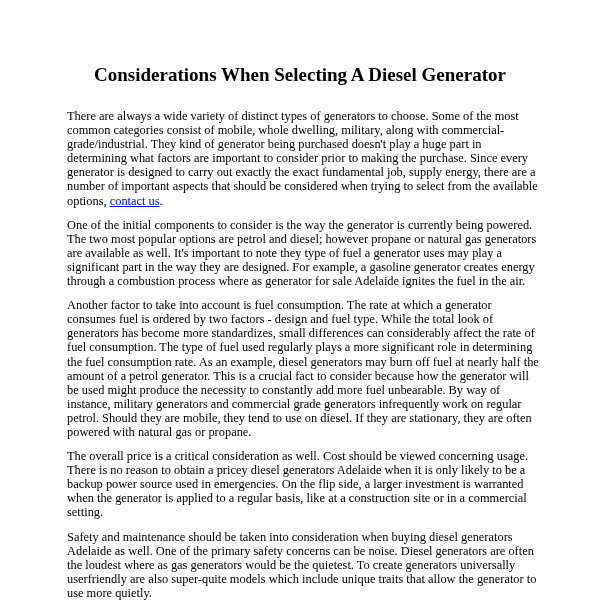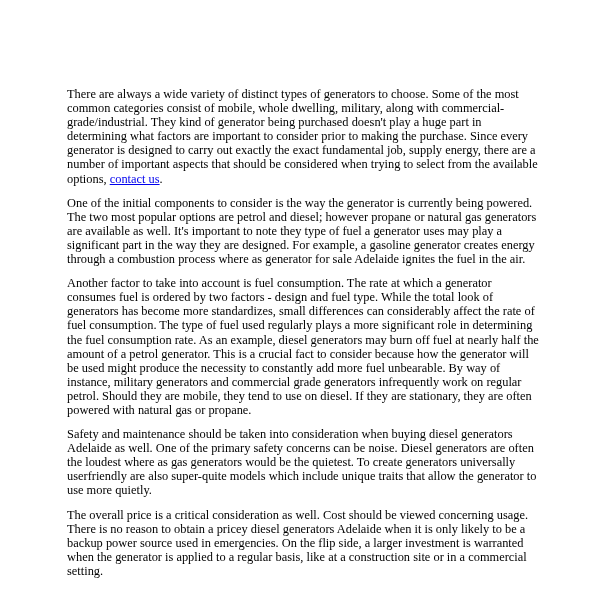--- a/index.html
+++ b/index.html
@@ -38,27 +38,28 @@
   a.text-link {
     color: #0000ee;
     text-decoration: underline;
     cursor: pointer;
   }
 </style>
 </head>
 <body>
 
 <div class="page">
+  <h1 class="doc-title">Considerations When Selecting A Diesel Generator</h1>
 
   <div class="doc-body">
     <p class="first-para">
       <span>There are always a wide variety of distinct types of generators to choose. Some of the most common categories consist of mobile, whole dwelling, military, along with commercial-grade/industrial. They kind of generator being purchased doesn't play a huge part in determining what factors are important to consider prior to making the purchase. Since every generator is designed to carry out exactly the exact fundamental job, supply energy, there are a number of important aspects that should be considered when trying to select from the available options, </span><a class="text-link">contact us</a><span>.</span>
     </p>
 
     <p>One of the initial components to consider is the way the generator is currently being powered. The two most popular options are petrol and diesel; however propane or natural gas generators are available as well. It's important to note they type of fuel a generator uses may play a significant part in the way they are designed. For example, a gasoline generator creates energy through a combustion process where as generator for sale Adelaide ignites the fuel in the air.</p>
 
     <p>Another factor to take into account is fuel consumption. The rate at which a generator consumes fuel is ordered by two factors - design and fuel type. While the total look of generators has become more standardizes, small differences can considerably affect the rate of fuel consumption. The type of fuel used regularly plays a more significant role in determining the fuel consumption rate. As an example, diesel generators may burn off fuel at nearly half the amount of a petrol generator. This is a crucial fact to consider because how the generator will be used might produce the necessity to constantly add more fuel unbearable. By way of instance, military generators and commercial grade generators infrequently work on regular petrol. Should they are mobile, they tend to use on diesel. If they are stationary, they are often powered with natural gas or propane.</p>
 
+    <p>The overall price is a critical consideration as well. Cost should be viewed concerning usage. There is no reason to obtain a pricey diesel generators Adelaide when it is only likely to be a backup power source used in emergencies. On the flip side, a larger investment is warranted when the generator is applied to a regular basis, like at a construction site or in a commercial setting.</p>
+
     <p>Safety and maintenance should be taken into consideration when buying diesel generators Adelaide as well. One of the primary safety concerns can be noise. Diesel generators are often the loudest where as gas generators would be the quietest. To create generators universally userfriendly are also super-quite models which include unique traits that allow the generator to use more quietly.</p>
-
-    <p>The overall price is a critical consideration as well. Cost should be viewed concerning usage. There is no reason to obtain a pricey diesel generators Adelaide when it is only likely to be a backup power source used in emergencies. On the flip side, a larger investment is warranted when the generator is applied to a regular basis, like at a construction site or in a commercial setting.</p>
   </div>
 </div>
 
 </body></html>

